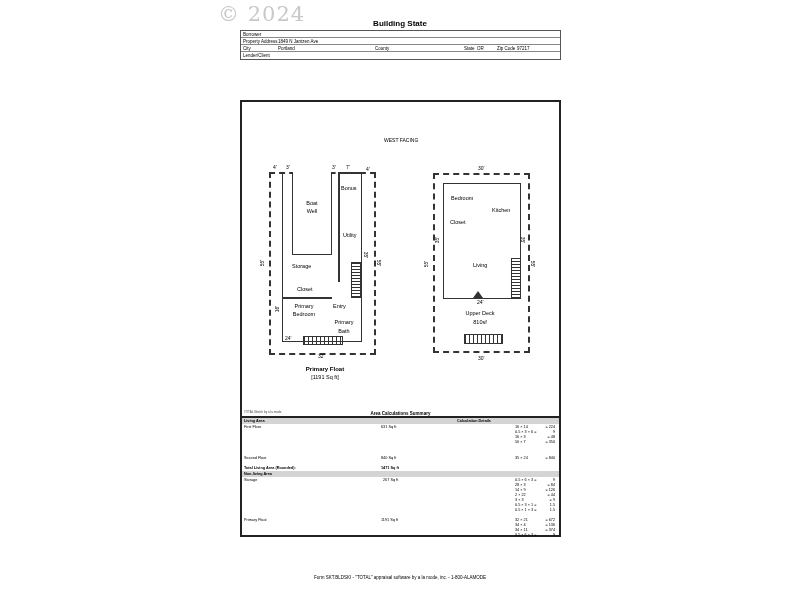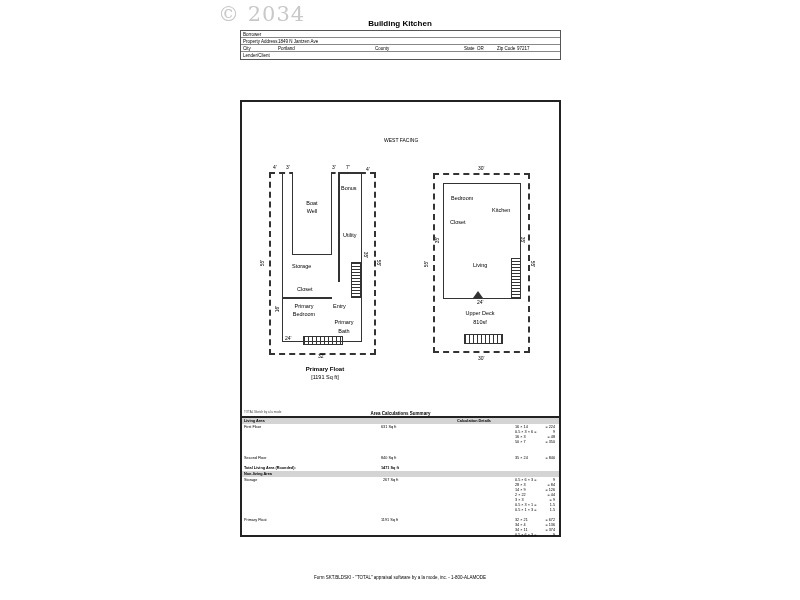--- a/index.html
+++ b/index.html
@@ -41,22 +41,22 @@
   .sum-row { position: relative; }
   .sum-row span { position: absolute; white-space: nowrap; }
   .calc { position: absolute; right: 4px; text-align: right; white-space: nowrap; line-height: 5px; }
   .calc div { display: flex; justify-content: space-between; width: 40px; }
 
   .footer { position: absolute; left: 0; width: 800px; top: 575px; text-align: center; font-size: 4.5px; }
 </style>
 </head>
 <body>
 
-<div class="watermark">© 2034</div>
-<div class="doc-title">Building Kitchen</div>
+<div class="watermark">© 2024</div>
+<div class="doc-title">Building State</div>
 
 <div class="info-table">
   <div class="info-row">
     <span style="left:2px">Borrower</span>
   </div>
   <div class="info-row">
     <span style="left:2px">Property Address</span>
     <span style="left:37px">1849 N Jantzen Ave</span>
   </div>
   <div class="info-row">

